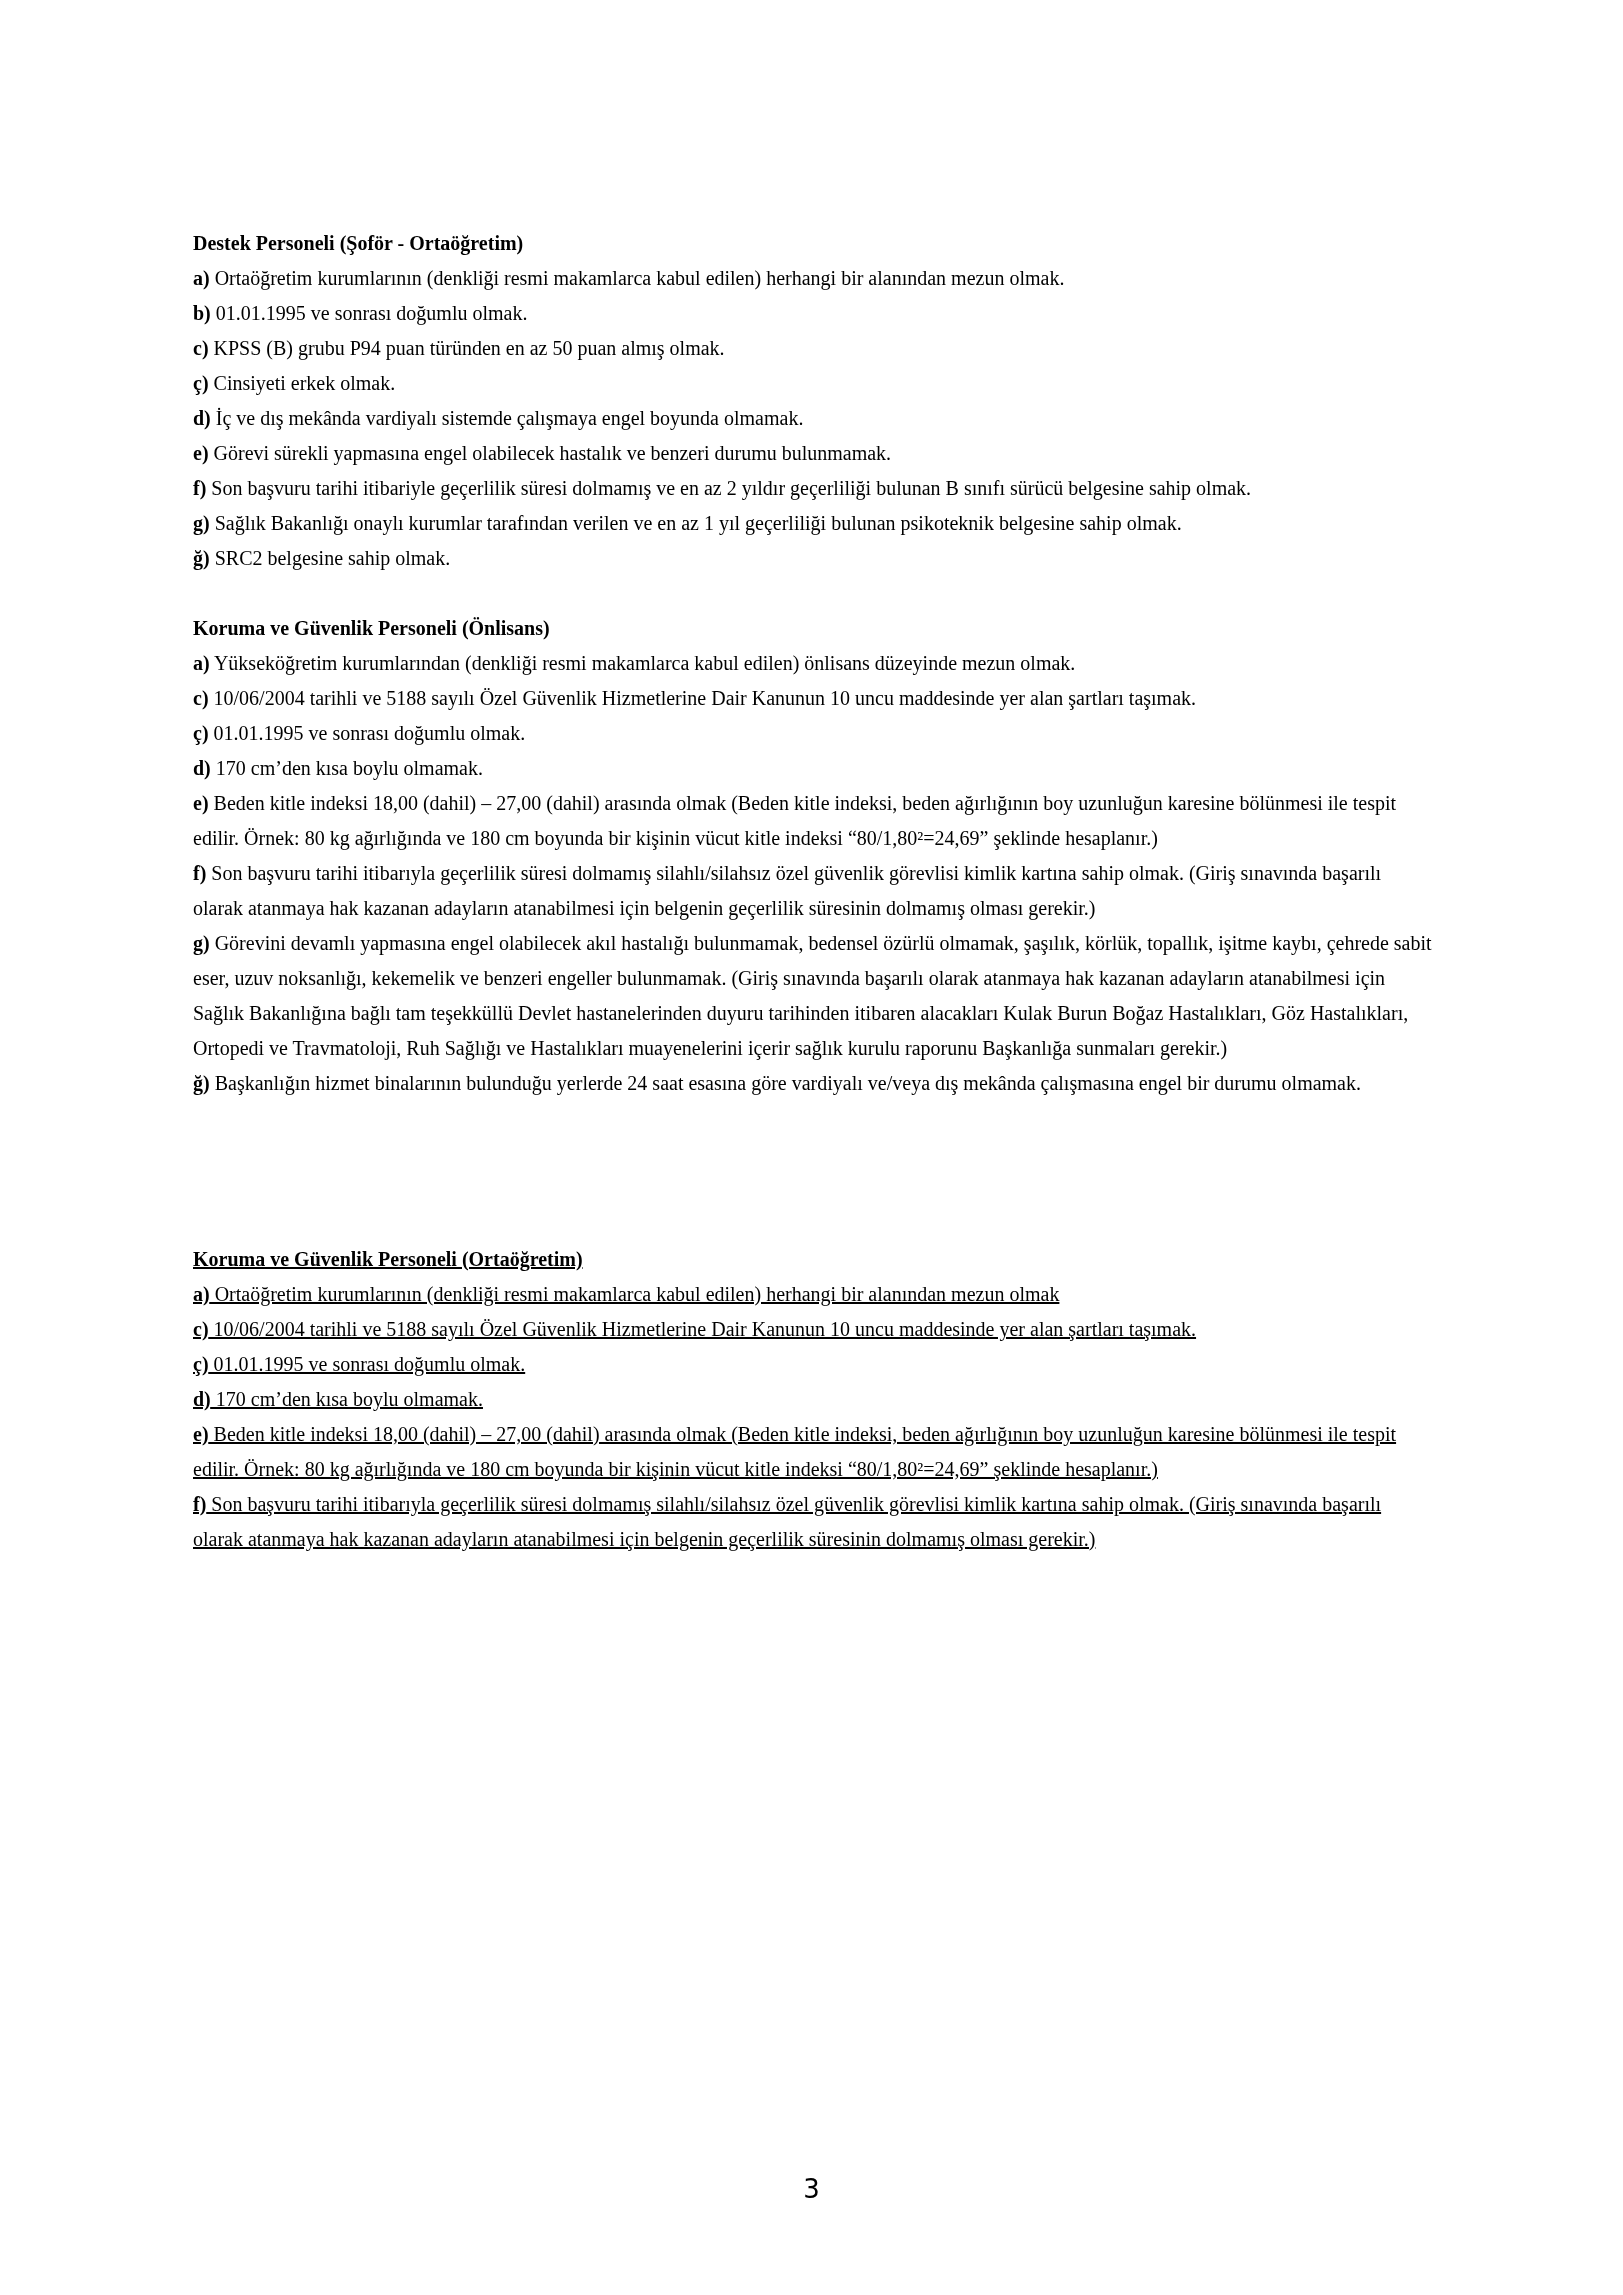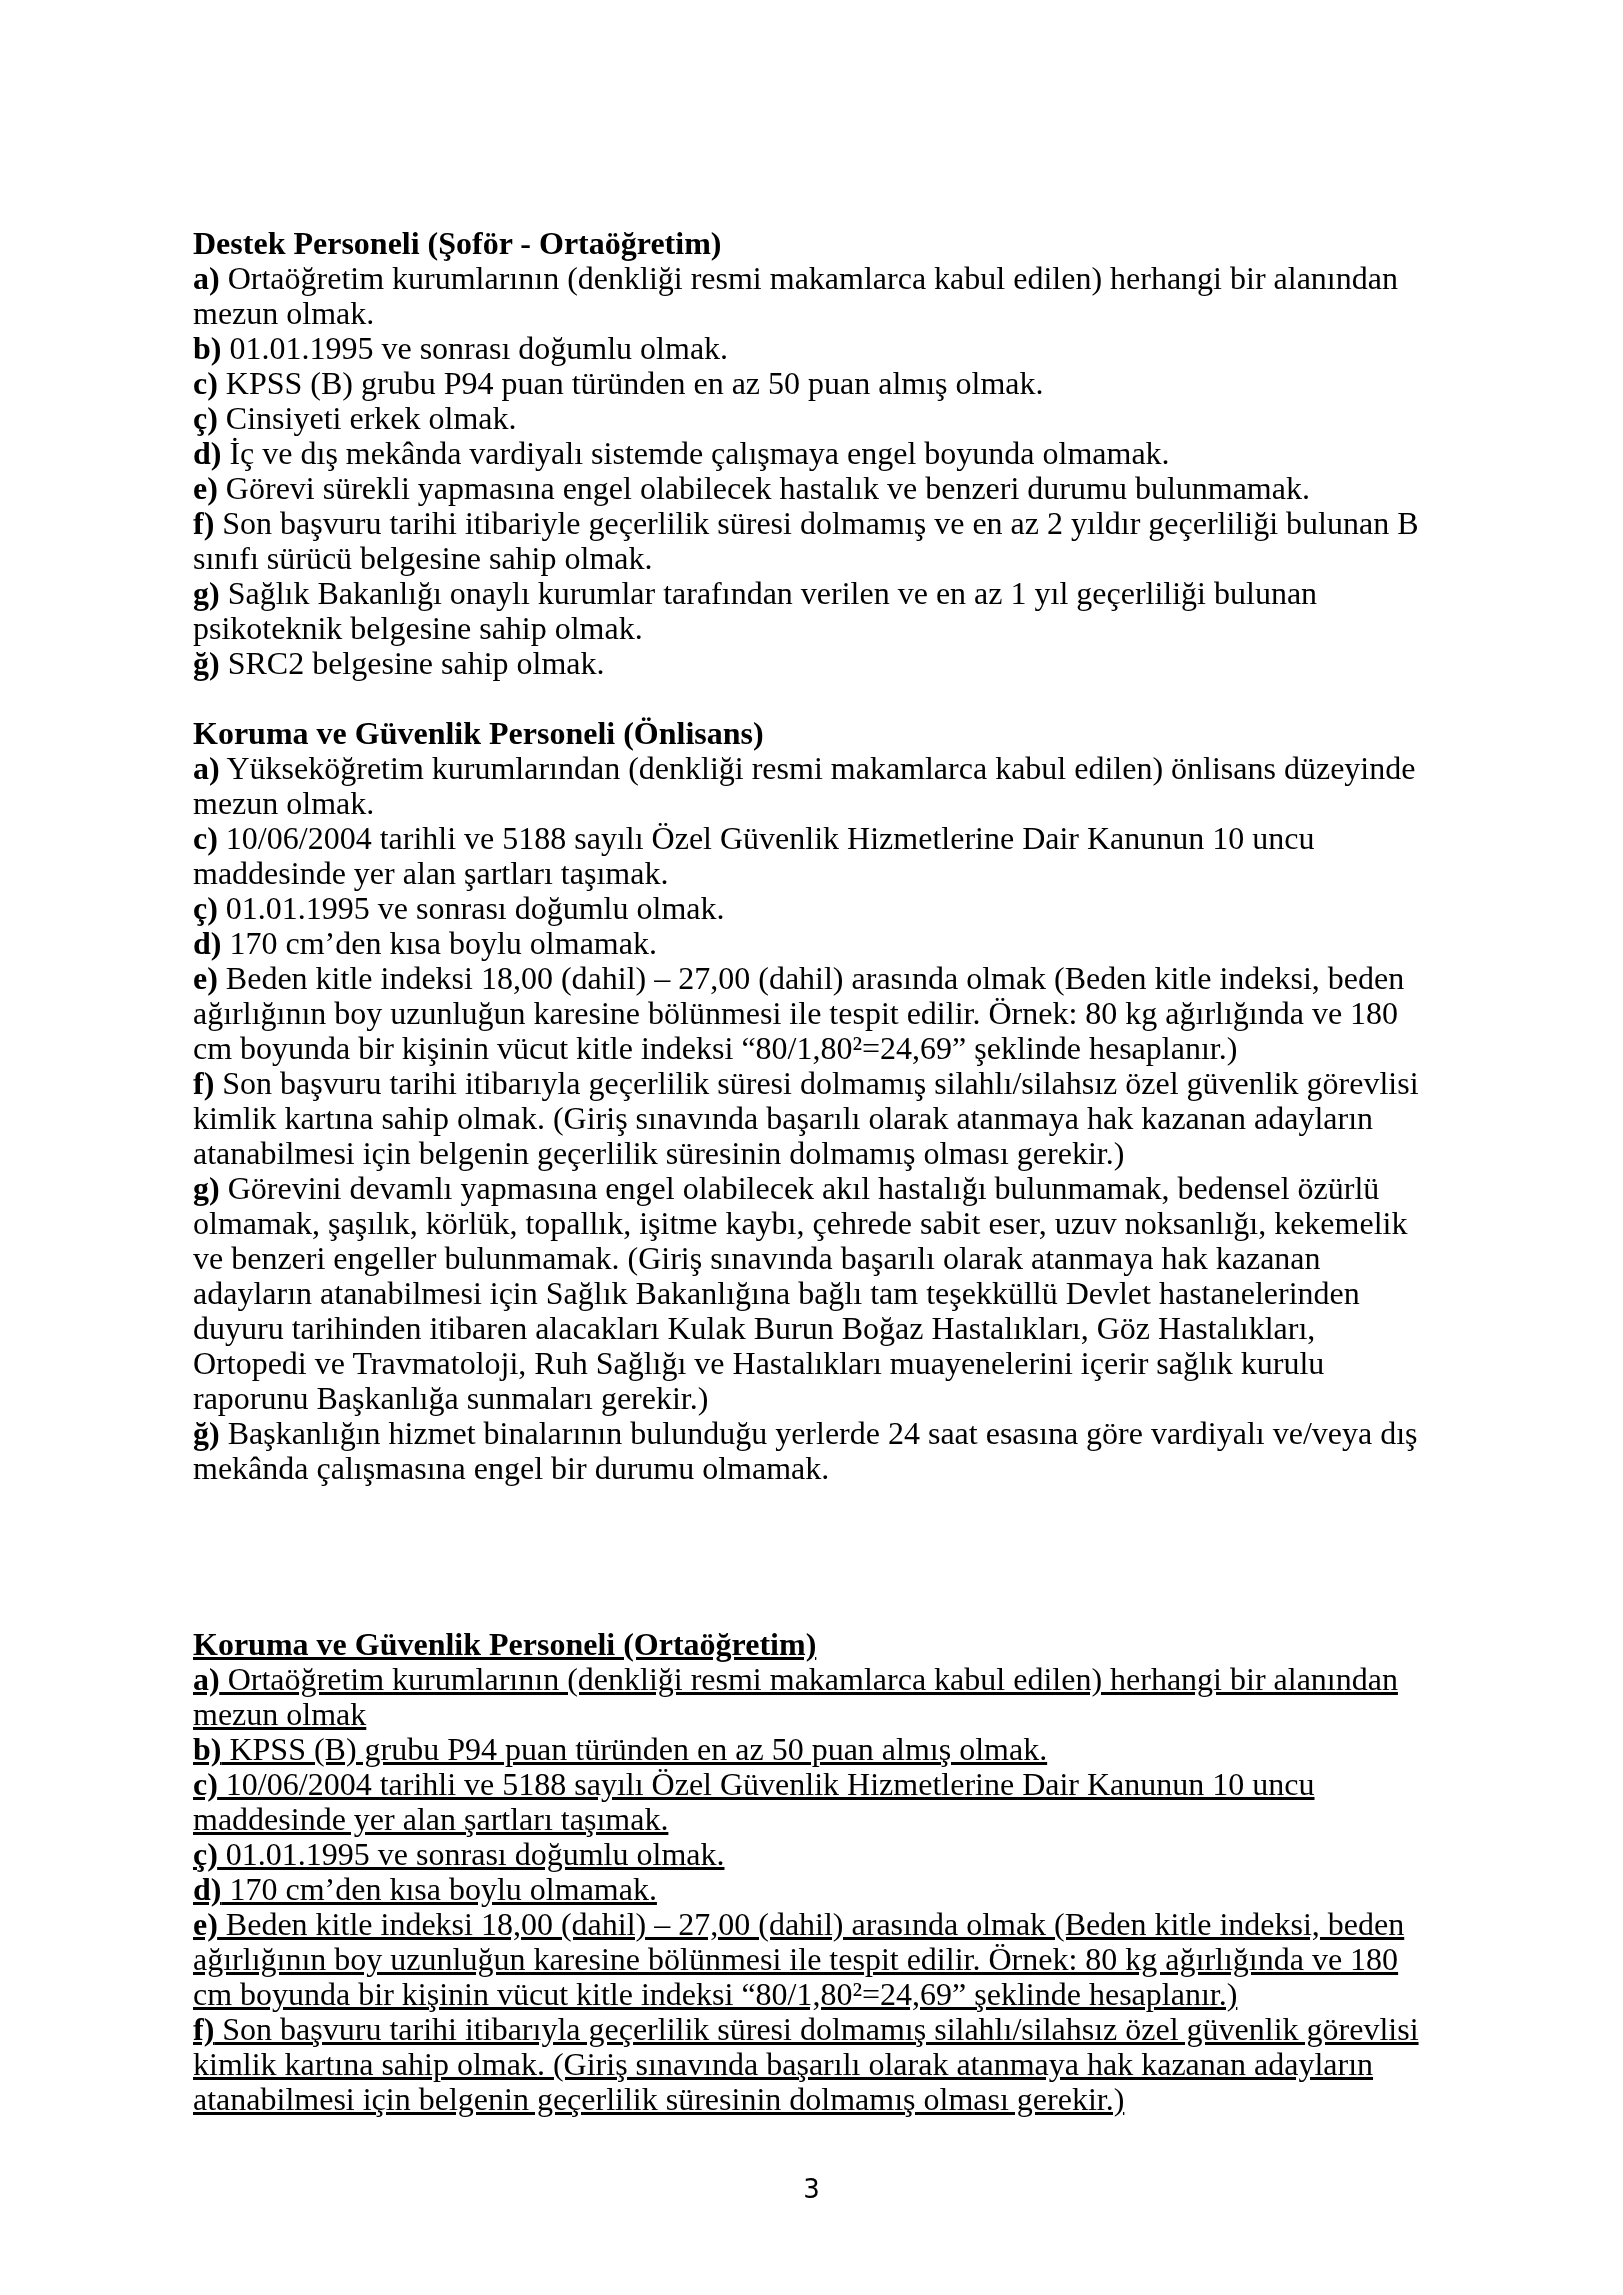--- a/index.html
+++ b/index.html
@@ -1,20 +1,20 @@
 <!DOCTYPE html>
 <html style="font-size:10.5px"><head>
   <meta charset="utf-8">
   <style>
     html, body { margin: 0; padding: 0; background: #ffffff; }
     body { width: 1623px; height: 2295px; position: relative; overflow: hidden; }
     .page {
       position: absolute; left: 193px; top: 226px; width: 1243px;
       font-family: "Liberation Serif", serif;
-      font-size: 32px; line-height: 35px; color: #000;
+      font-size: 20px; line-height: 35px; color: #000;
     }
     .section { margin: 0; }
     .section + .section { margin-top: 35px; }
     .section.gap-large { margin-top: 141px; text-decoration: underline; }
     .heading { font-weight: bold; display: block; }
     .item { display: block; }
     .item .lbl { font-weight: bold; }
     .page-number {
       position: absolute; top: 2174px; left: 0; width: 1623px; text-align: center;
       font-family: "DejaVu Sans", sans-serif; font-size: 26px; color: #000;
@@ -43,21 +43,20 @@
       <span class="item"><span class="lbl">ç)</span><span> 01.01.1995 ve sonrası doğumlu olmak.</span></span>
       <span class="item"><span class="lbl">d)</span><span> 170 cm’den kısa boylu olmamak.</span></span>
       <span class="item"><span class="lbl">e)</span><span> Beden kitle indeksi 18,00 (dahil) – 27,00 (dahil) arasında olmak (Beden kitle indeksi, beden ağırlığının boy uzunluğun karesine bölünmesi ile tespit edilir. Örnek: 80 kg ağırlığında ve 180 cm boyunda bir kişinin vücut kitle indeksi “80/1,80²=24,69” şeklinde hesaplanır.)</span></span>
       <span class="item"><span class="lbl">f)</span><span> Son başvuru tarihi itibarıyla geçerlilik süresi dolmamış silahlı/silahsız özel güvenlik görevlisi kimlik kartına sahip olmak. (Giriş sınavında başarılı olarak atanmaya hak kazanan adayların atanabilmesi için belgenin geçerlilik süresinin dolmamış olması gerekir.)</span></span>
       <span class="item"><span class="lbl">g)</span><span> Görevini devamlı yapmasına engel olabilecek akıl hastalığı bulunmamak, bedensel özürlü olmamak, şaşılık, körlük, topallık, işitme kaybı, çehrede sabit eser, uzuv noksanlığı, kekemelik ve benzeri engeller bulunmamak. (Giriş sınavında başarılı olarak atanmaya hak kazanan adayların atanabilmesi için Sağlık Bakanlığına bağlı tam teşekküllü Devlet hastanelerinden duyuru tarihinden itibaren alacakları Kulak Burun Boğaz Hastalıkları, Göz Hastalıkları, Ortopedi ve Travmatoloji, Ruh Sağlığı ve Hastalıkları muayenelerini içerir sağlık kurulu raporunu Başkanlığa sunmaları gerekir.)</span></span>
       <span class="item"><span class="lbl">ğ)</span><span> Başkanlığın hizmet binalarının bulunduğu yerlerde 24 saat esasına göre vardiyalı ve/veya dış mekânda çalışmasına engel bir durumu olmamak.</span></span>
     </div>
   <div class="section gap-large">
     <span class="heading">Koruma ve Güvenlik Personeli (Ortaöğretim)</span>
   <span class="item"><span class="lbl">a)</span><span> Ortaöğretim kurumlarının (denkliği resmi makamlarca kabul edilen) herhangi bir alanından mezun olmak</span></span>
-      <span class="item"><span class="lbl">b)</span><span> KPSS (B) grubu P94 puan türünden en az 50 puan almış olmak.</span></span>
       <span class="item"><span class="lbl">c)</span><span> 10/06/2004 tarihli ve 5188 sayılı Özel Güvenlik Hizmetlerine Dair Kanunun 10 uncu maddesinde yer alan şartları taşımak.</span></span>
       <span class="item"><span class="lbl">ç)</span><span> 01.01.1995 ve sonrası doğumlu olmak.</span></span>
       <span class="item"><span class="lbl">d)</span><span> 170 cm’den kısa boylu olmamak.</span></span>
       <span class="item"><span class="lbl">e)</span><span> Beden kitle indeksi 18,00 (dahil) – 27,00 (dahil) arasında olmak (Beden kitle indeksi, beden ağırlığının boy uzunluğun karesine bölünmesi ile tespit edilir. Örnek: 80 kg ağırlığında ve 180 cm boyunda bir kişinin vücut kitle indeksi “80/1,80²=24,69” şeklinde hesaplanır.)</span></span>
       <span class="item"><span class="lbl">f)</span><span> Son başvuru tarihi itibarıyla geçerlilik süresi dolmamış silahlı/silahsız özel güvenlik görevlisi kimlik kartına sahip olmak. (Giriş sınavında başarılı olarak atanmaya hak kazanan adayların atanabilmesi için belgenin geçerlilik süresinin dolmamış olması gerekir.)</span></span>
     </div>
 </div>
 
 <div class="page-number">3</div>
 

